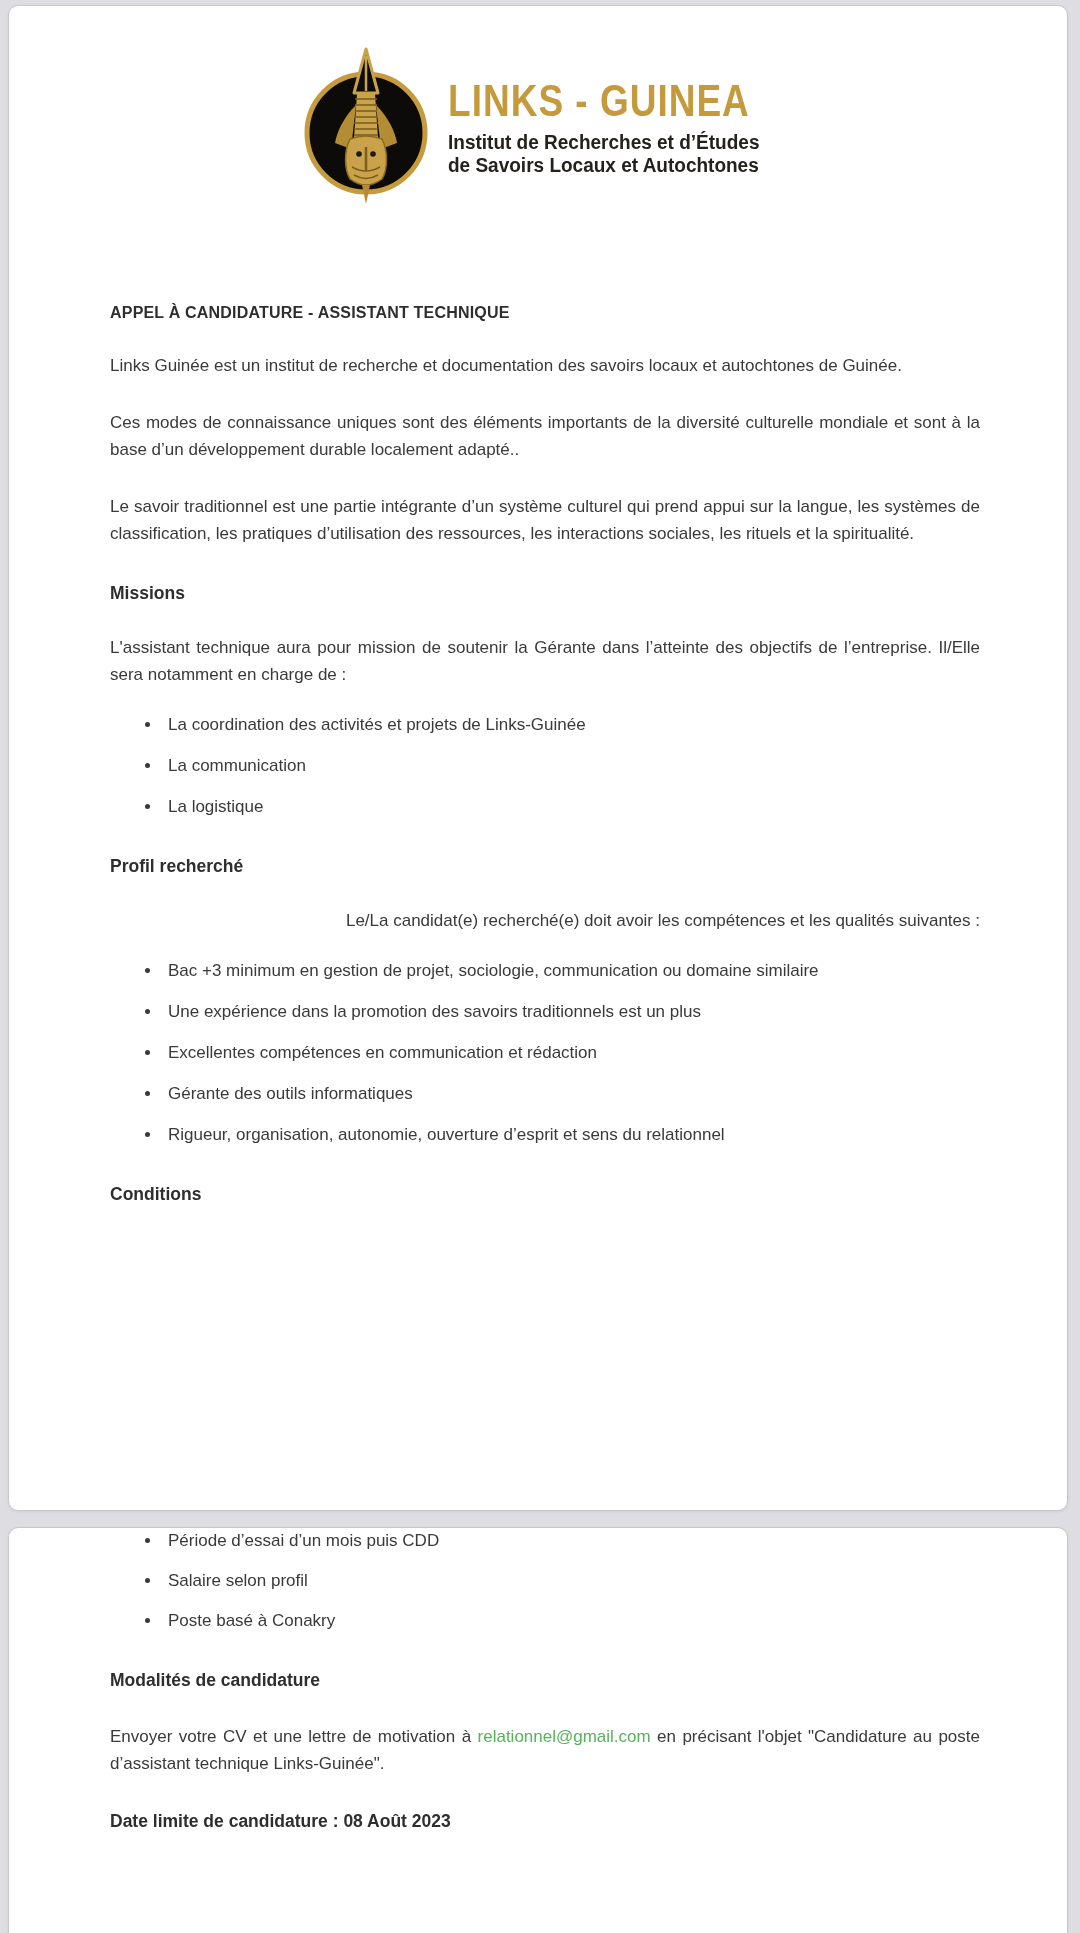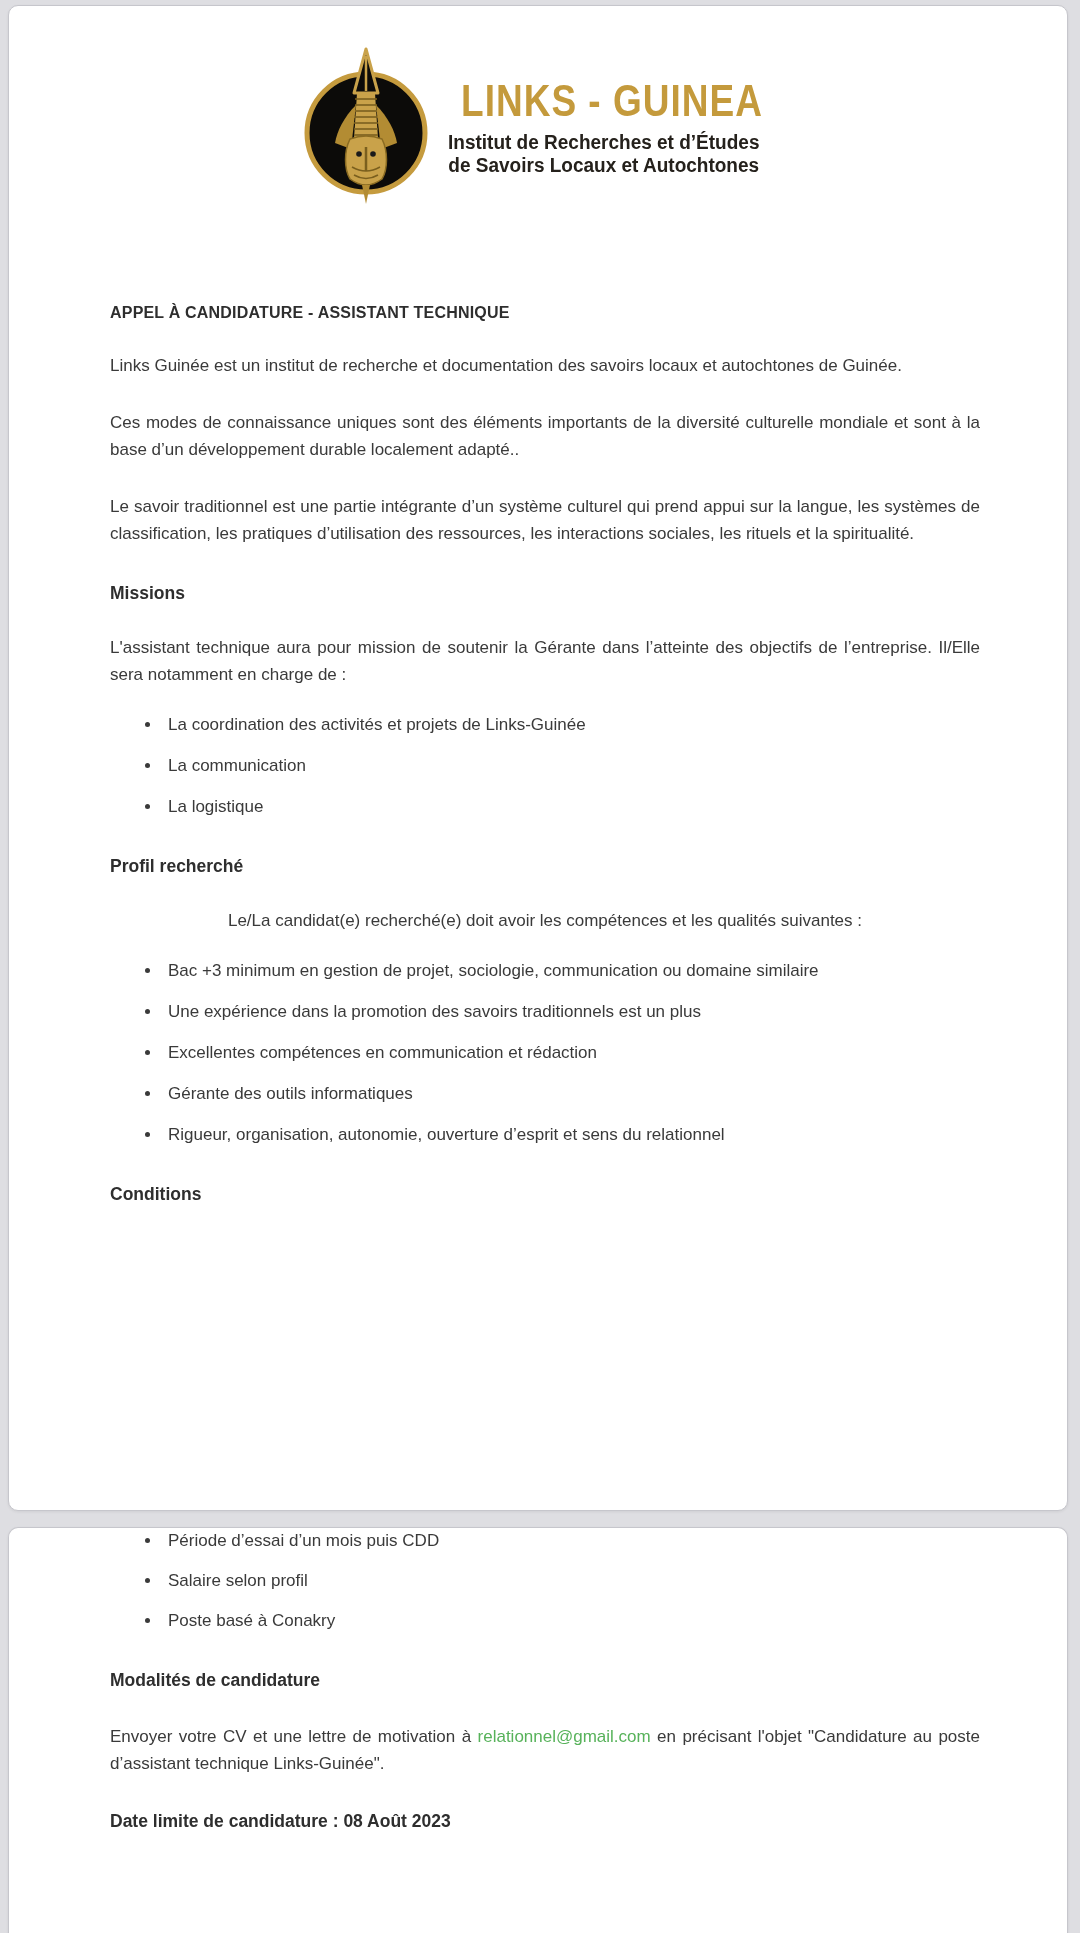--- a/index.html
+++ b/index.html
@@ -35,21 +35,21 @@
   
   .logo-row {
     display: flex;
     justify-content: center;
     align-items: center;
     gap: 16px;
     padding-top: 48px;
     height: 150px;
   }
   .logo-mark { flex: 0 0 auto; margin-top: -6px; }
-  .logo-text { display: flex; flex-direction: column; text-align: center; }
+  .logo-text { display: flex; flex-direction: column; }
   .logo-title {
     color: #c49a3c;
     font-weight: 700;
     font-size: 37px;
     letter-spacing: 1px;
     transform: scale(1.0, 1.18);
     transform-origin: left center;
     white-space: nowrap;
     margin-bottom: 8px;
   }
@@ -74,21 +74,21 @@
     margin: 36px 0 0 0;
     font-size: 17.5px;
     font-weight: 700;
     color: #2e2e2e;
   }
   .para {
     margin: 30px 0 0 0;
     line-height: 27px;
     text-align: justify;
   }
-  .intro { text-align: center; }
+  .intro { text-align: right; }
   ul.bullets {
     margin: 24px 0 0 0;
     padding-left: 52px;
     list-style: disc;
   }
   ul.bullets li {
     padding-left: 6px;
     margin-bottom: 15px;
     line-height: 26px;
   }

